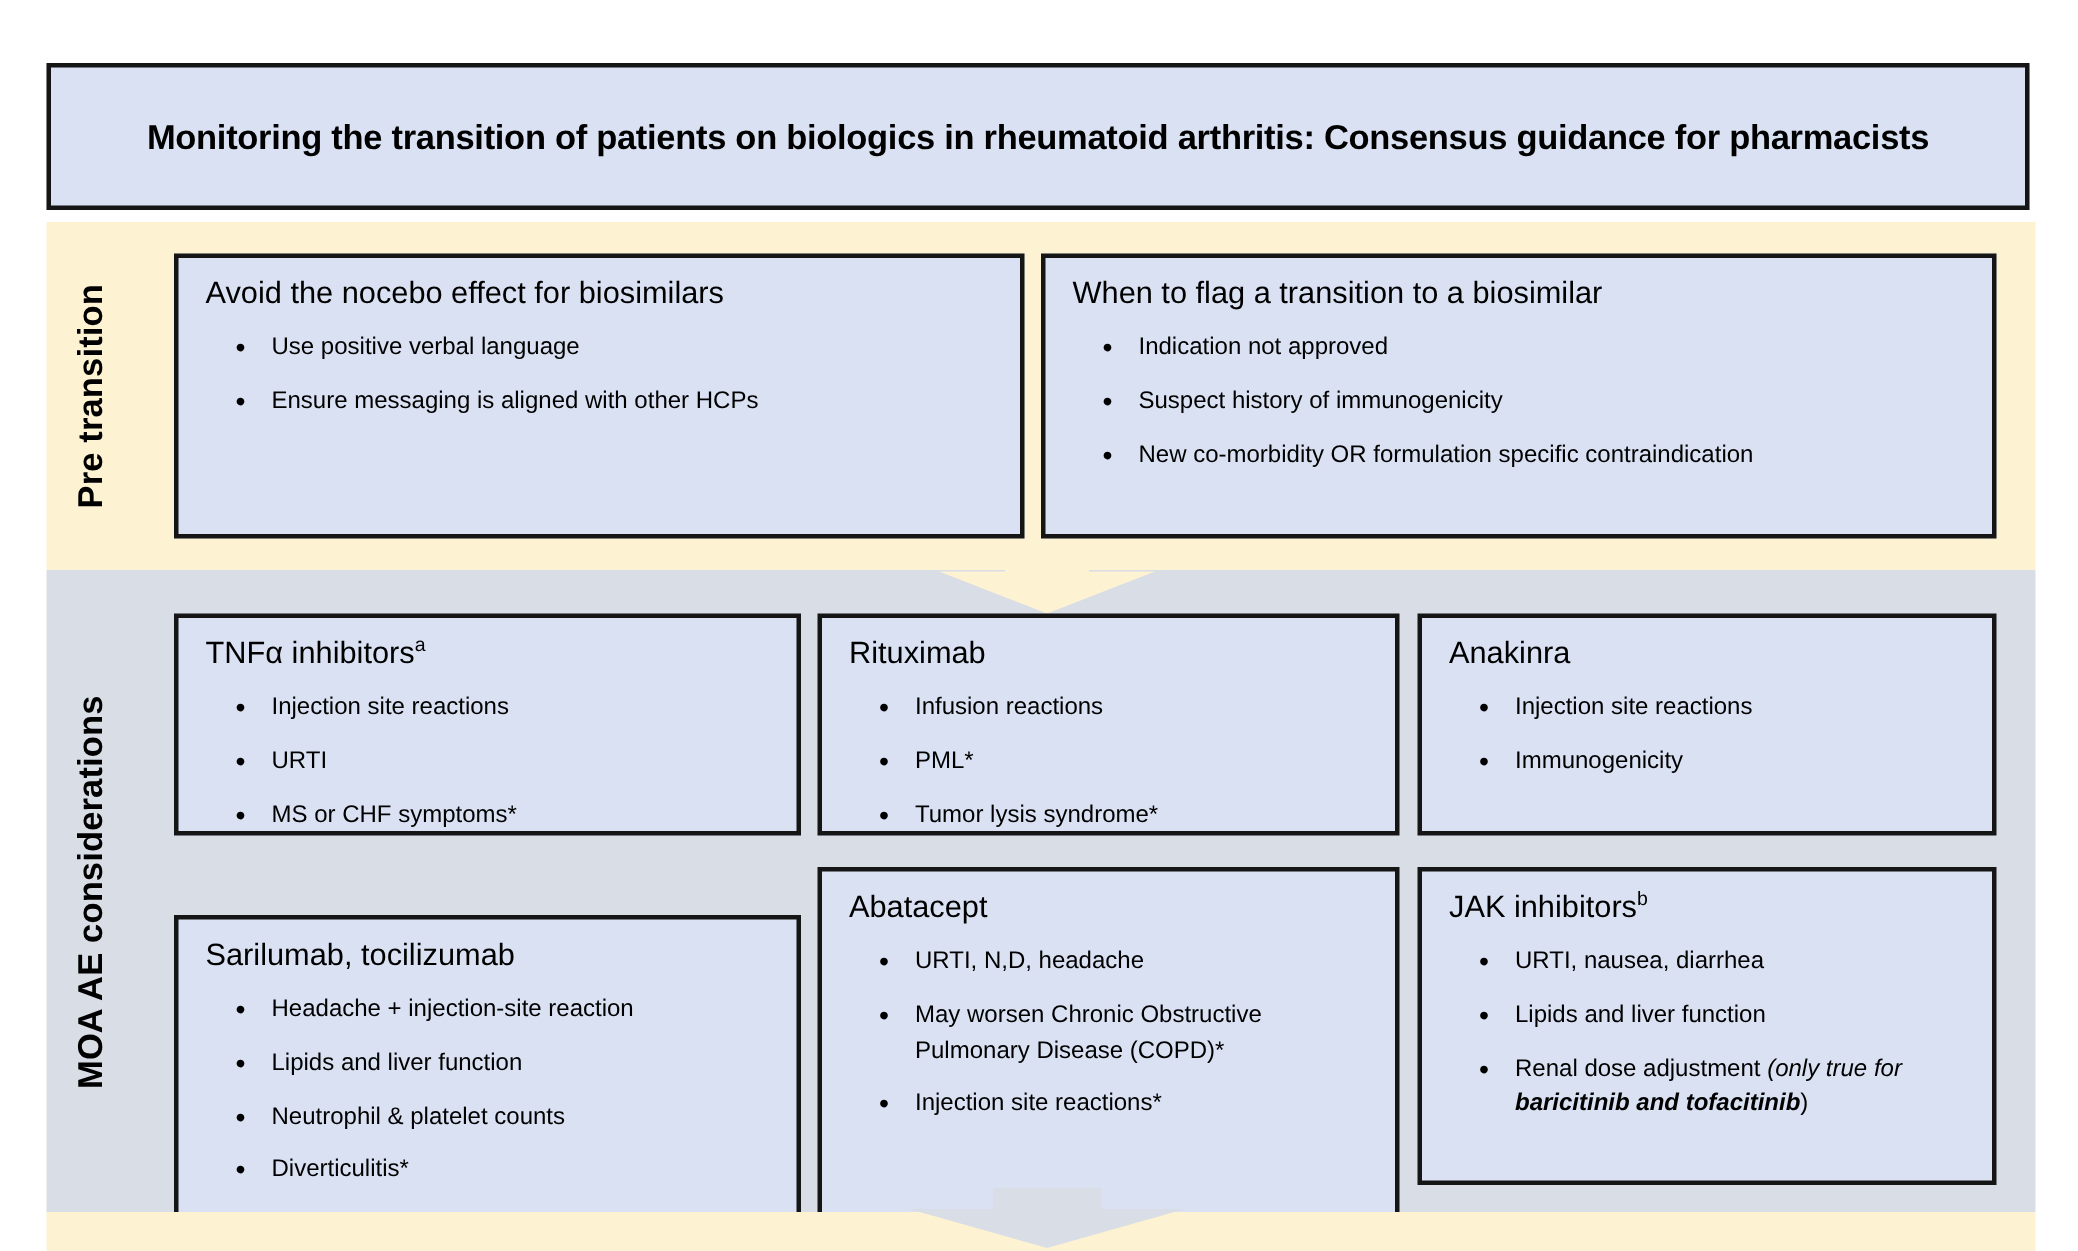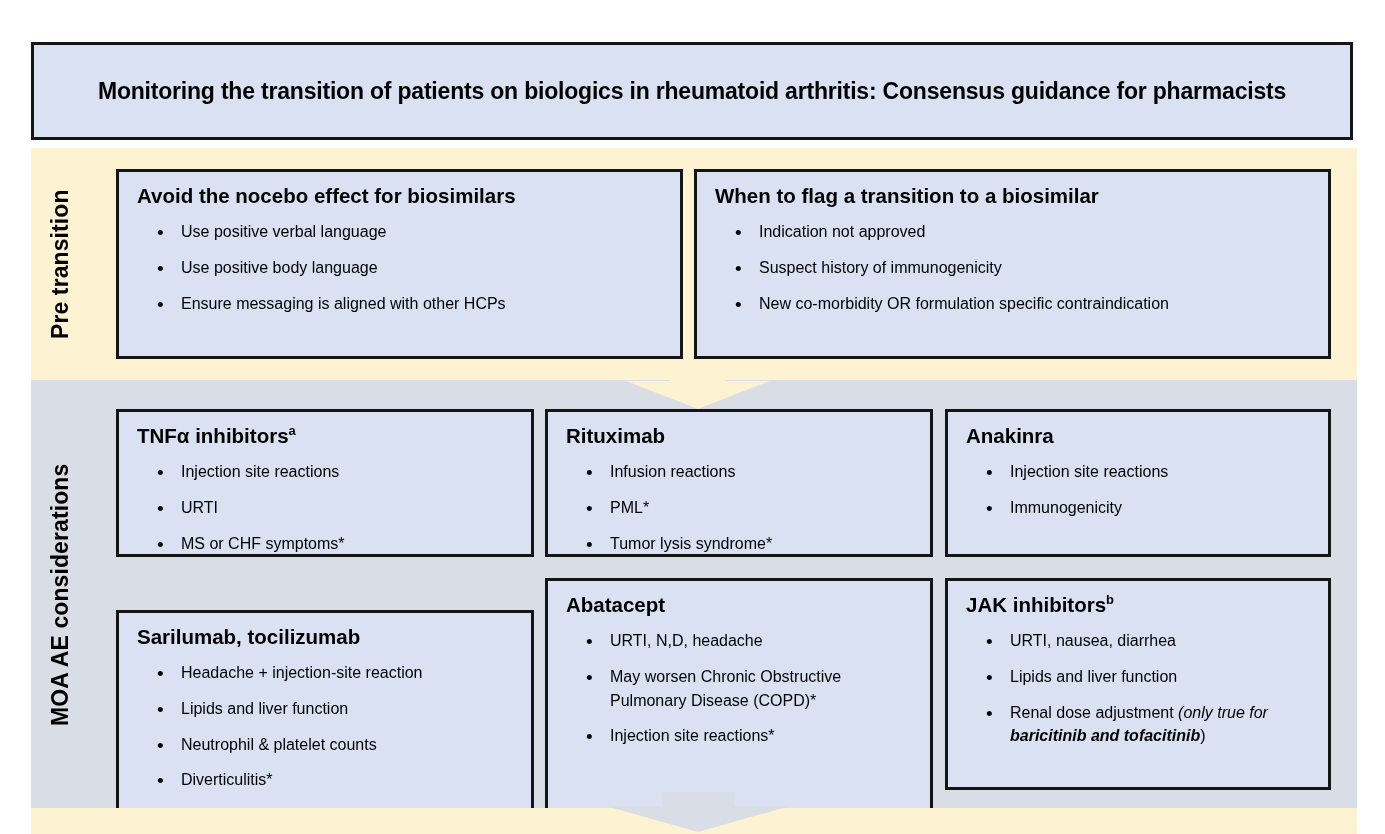--- a/index.html
+++ b/index.html
@@ -100,21 +100,21 @@
   
   .card {
     position: absolute;
     box-sizing: border-box;
     background: #d9e1f2;
     border: 3px solid #151515;
     padding: 12px 10px 10px 18px;
   }
   .card-head {
     font-size: 20.5px;
-    font-weight: bold;
+    font-weight: normal;
     line-height: 1.18;
     margin: 0 0 3px 0;
   }
   .card-head sup {
     font-size: 13px;
     vertical-align: super;
     line-height: 0;
   }
   ul.bullets {
     list-style: none;
@@ -192,21 +192,20 @@
   </div>
 
   <div class="band band-pre"></div>
 
   <div class="side-label side-pre">Pre transition</div>
 
   <div class="card card-nocebo">
     <div class="card-head">Avoid the nocebo effect for biosimilars</div>
     <ul class="bullets">
       <li>Use positive verbal language</li>
-      <li>Use positive body language</li>
       <li>Ensure messaging is aligned with other HCPs</li>
     </ul>
   </div>
 
   <div class="card card-flag">
     <div class="card-head">When to flag a transition to a biosimilar</div>
     <ul class="bullets">
       <li>Indication not approved</li>
       <li>Suspect history of immunogenicity</li>
       <li>New co-morbidity OR formulation specific contraindication</li>

